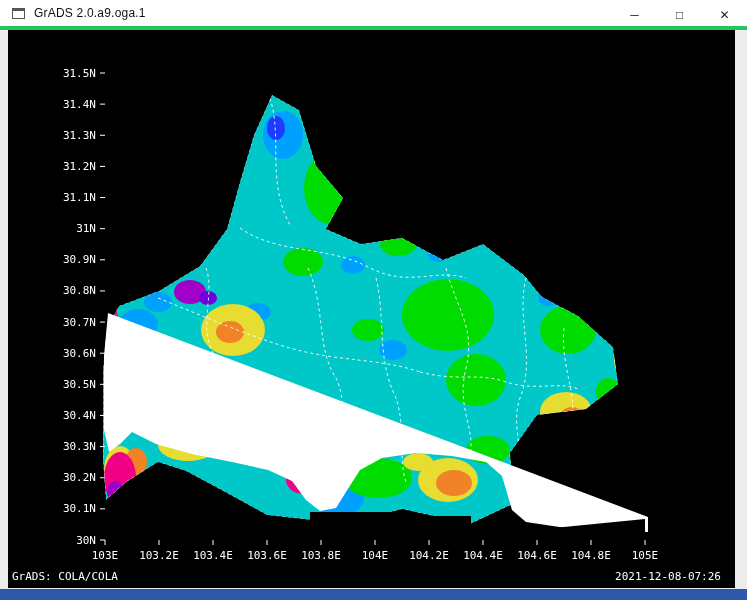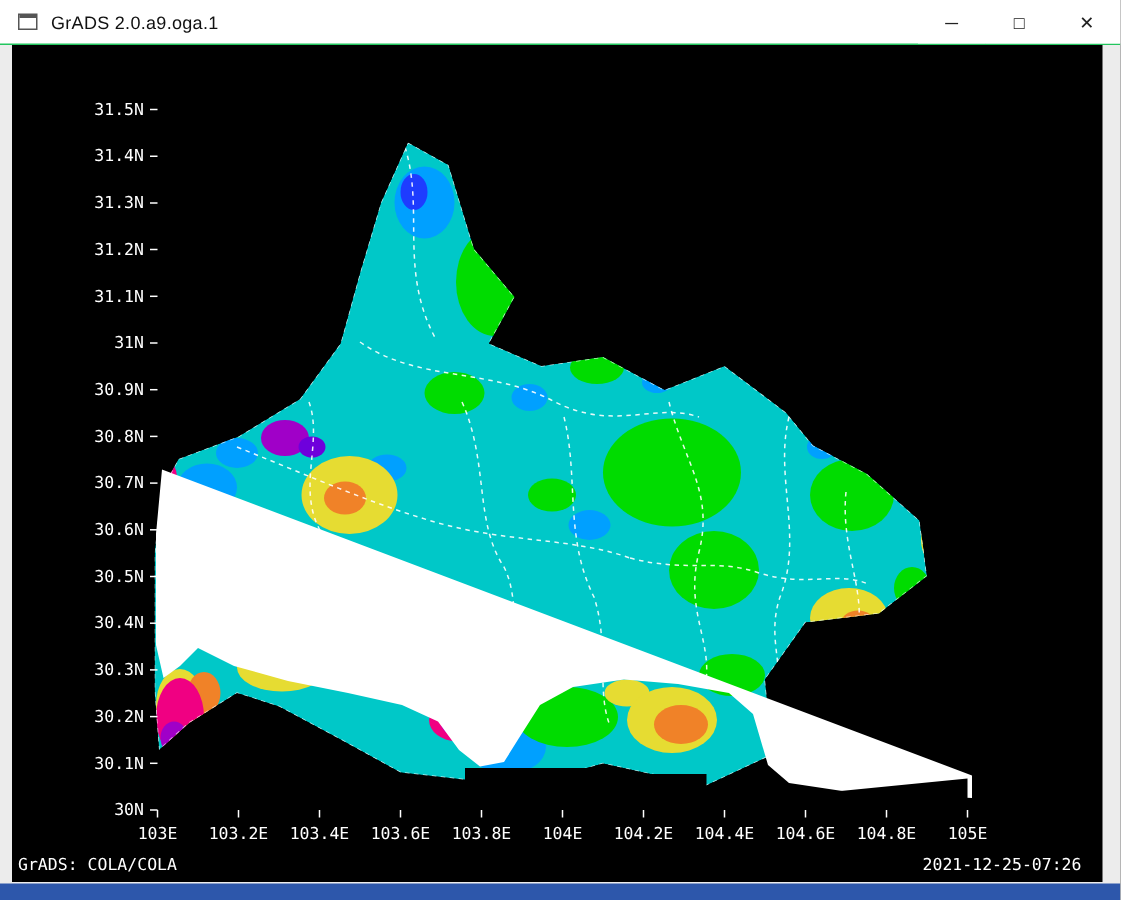--- a/index.html
+++ b/index.html
@@ -1,18 +1,18 @@
 <!DOCTYPE html>
 <html><head>
 <meta charset="utf-8">
 <style>
   *{margin:0;padding:0;box-sizing:border-box}
   html,body{width:747px;height:600px;background:#d9d9d9;font-family:"Liberation Sans",sans-serif;overflow:hidden}
   .window{position:relative;width:747px;height:600px;background:#ececec;overflow:hidden}
-  .titlebar{position:absolute;top:0;left:0;right:0;height:30px;background:#ffffff;display:flex;align-items:center;border-bottom:1px solid #22c55e}
+  .titlebar{position:absolute;top:0;left:0;right:0;height:30px;background:#ffffff;display:flex;align-items:center;border-bottom:4px solid #22c55e}
   .app-icon{width:13px;height:11px;border:1px solid #555;margin-left:12px;position:relative;background:#fff}
   .app-icon::after{content:"";position:absolute;left:0;right:0;top:0;height:2px;background:#555}
   .title{margin-left:9px;font-size:12px;color:#111;letter-spacing:.2px}
   .controls{margin-left:auto;display:flex;height:100%}
   .controls button{width:45px;height:100%;border:none;background:#fff;font-size:12px;color:#222;cursor:pointer;font-family:"Liberation Sans",sans-serif;line-height:30px}
   .canvas{position:absolute;left:8px;top:30px;width:727px;height:558px;background:#000}
   .canvas svg{display:block}
   .credit{position:absolute;left:4px;bottom:5px;color:#fff;font:11px "DejaVu Sans Mono",monospace}
   .timestamp{position:absolute;right:14px;bottom:5px;color:#fff;font:11px "DejaVu Sans Mono",monospace}
   .taskbar{position:absolute;left:0;right:0;bottom:0;height:11px;background:#2d57ab}
@@ -159,18 +159,18 @@
         <line x1="92" y1="416.59999999999974" x2="97" y2="416.59999999999974" stroke="#fff"></line>
         <text x="88" y="420.09999999999974" text-anchor="end" class="tick">30.3N</text>
         <line x1="92" y1="447.7333333333336" x2="97" y2="447.7333333333336" stroke="#fff"></line>
         <text x="88" y="451.2333333333336" text-anchor="end" class="tick">30.2N</text>
         <line x1="92" y1="478.8666666666662" x2="97" y2="478.8666666666662" stroke="#fff"></line>
         <text x="88" y="482.3666666666662" text-anchor="end" class="tick">30.1N</text>
         <line x1="92" y1="510" x2="97" y2="510" stroke="#fff"></line>
         <text x="88" y="513.5" text-anchor="end" class="tick">30N</text>
       </svg>
     <div class="credit">GrADS: COLA/COLA</div>
-    <div class="timestamp">2021-12-25-07:26</div>
+    <div class="timestamp">2021-12-08-07:26</div>
   </div>
 
   <div class="taskbar" style="background: rgb(45, 87, 171);"></div>
 
 </div>
 
 </body></html>

